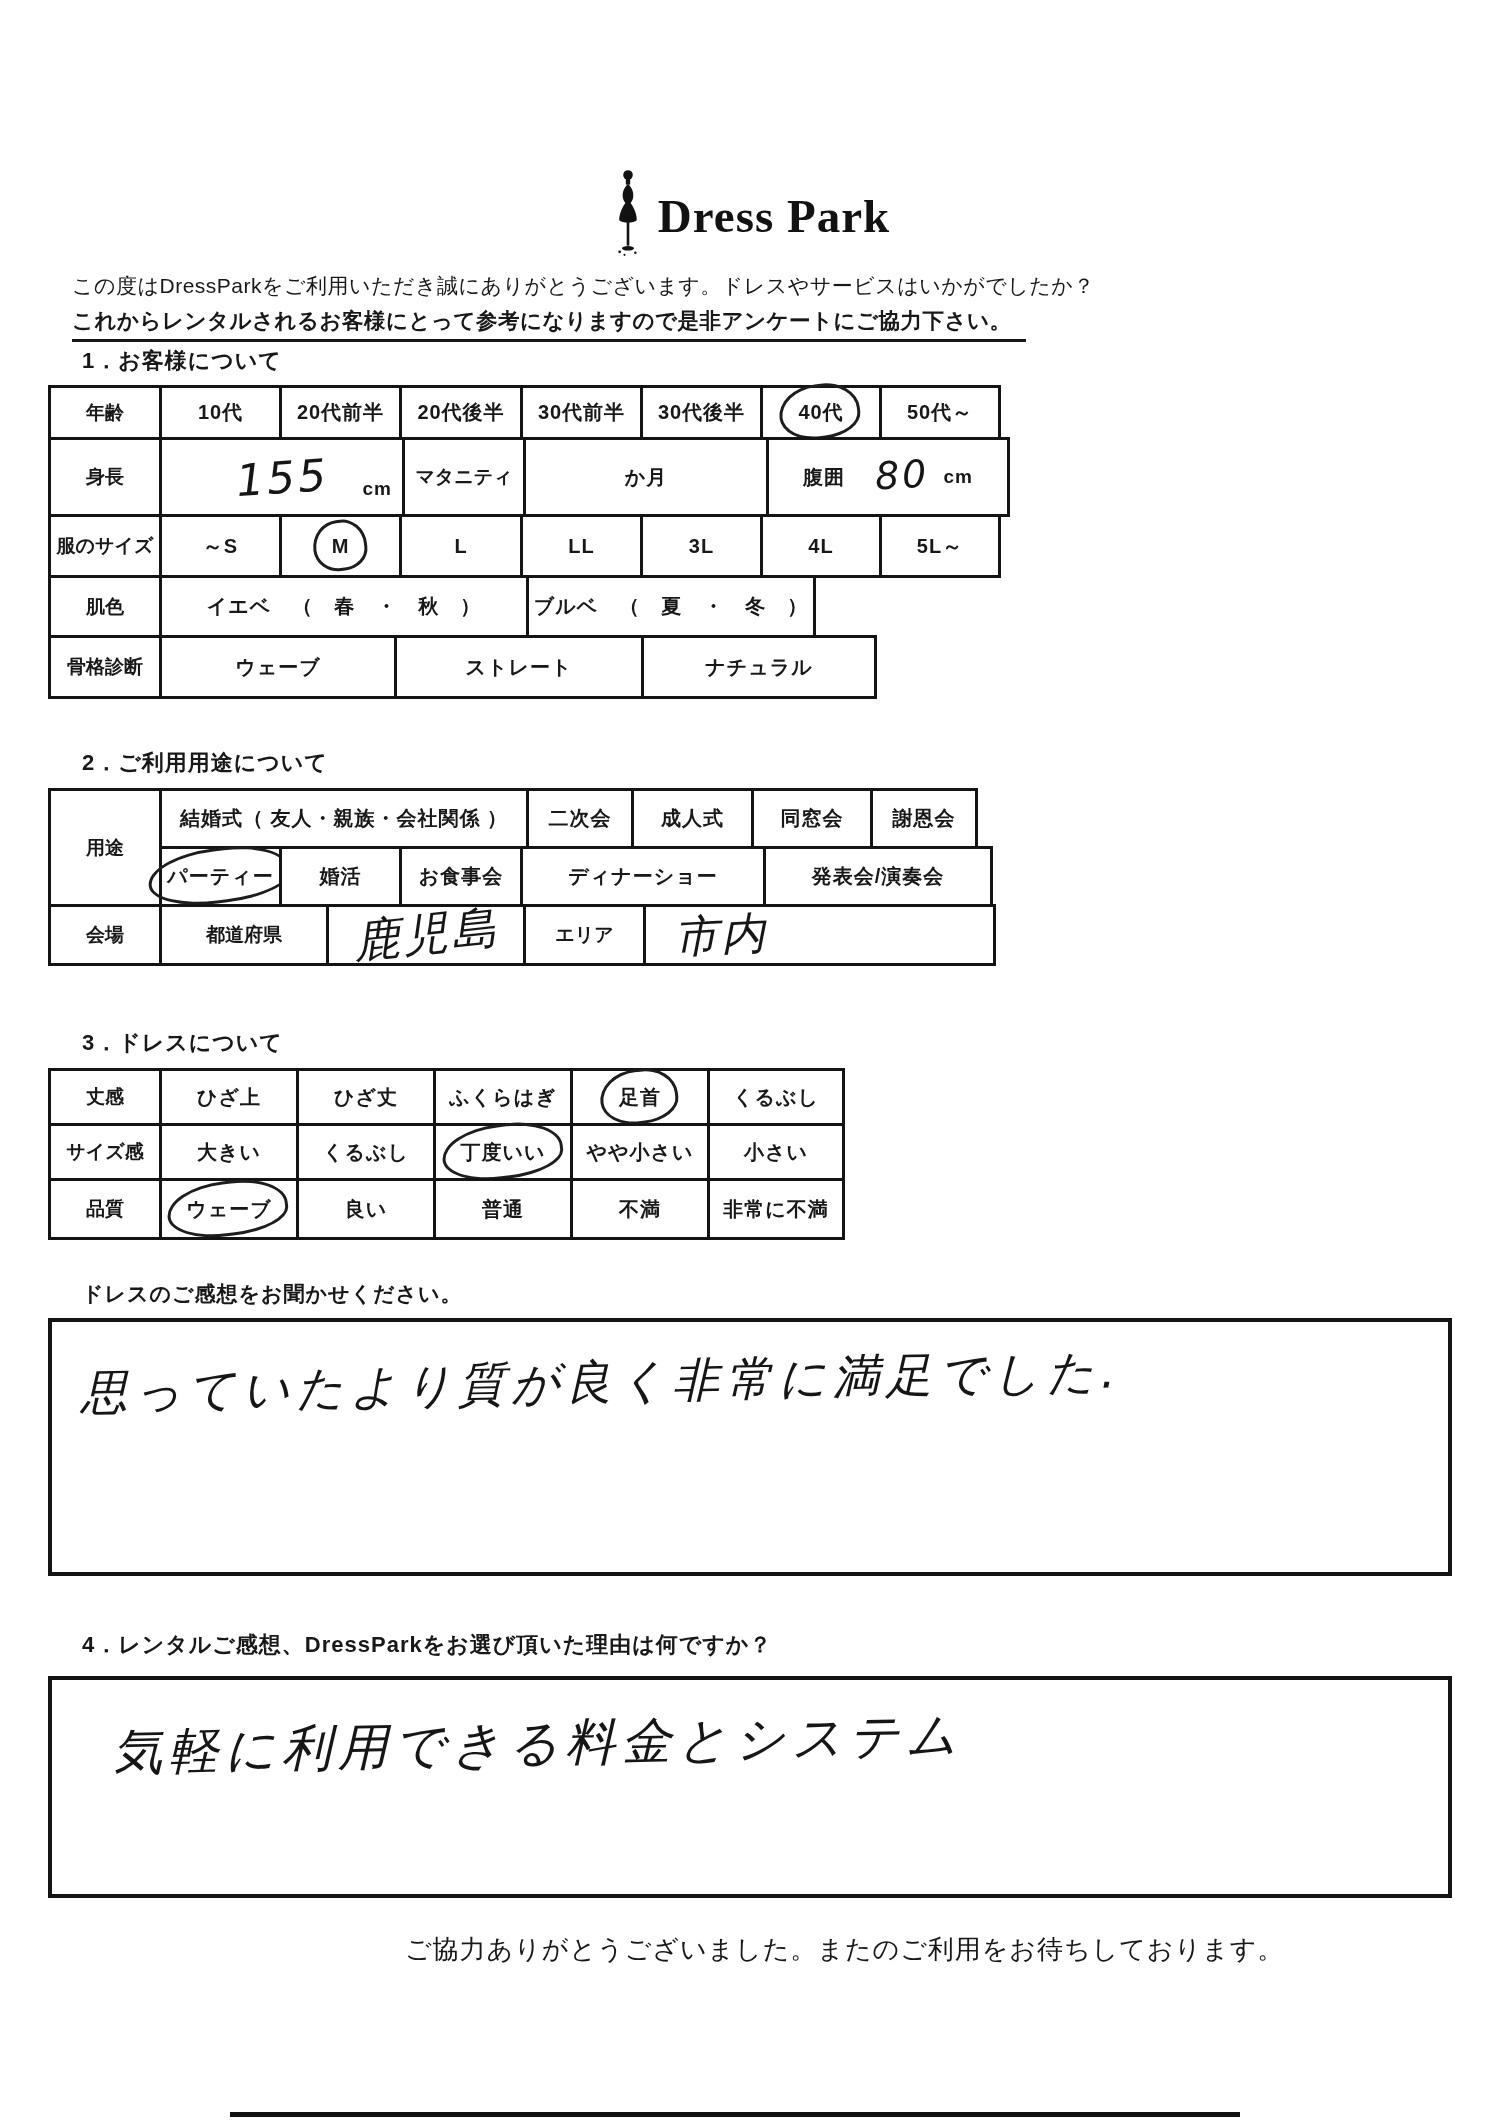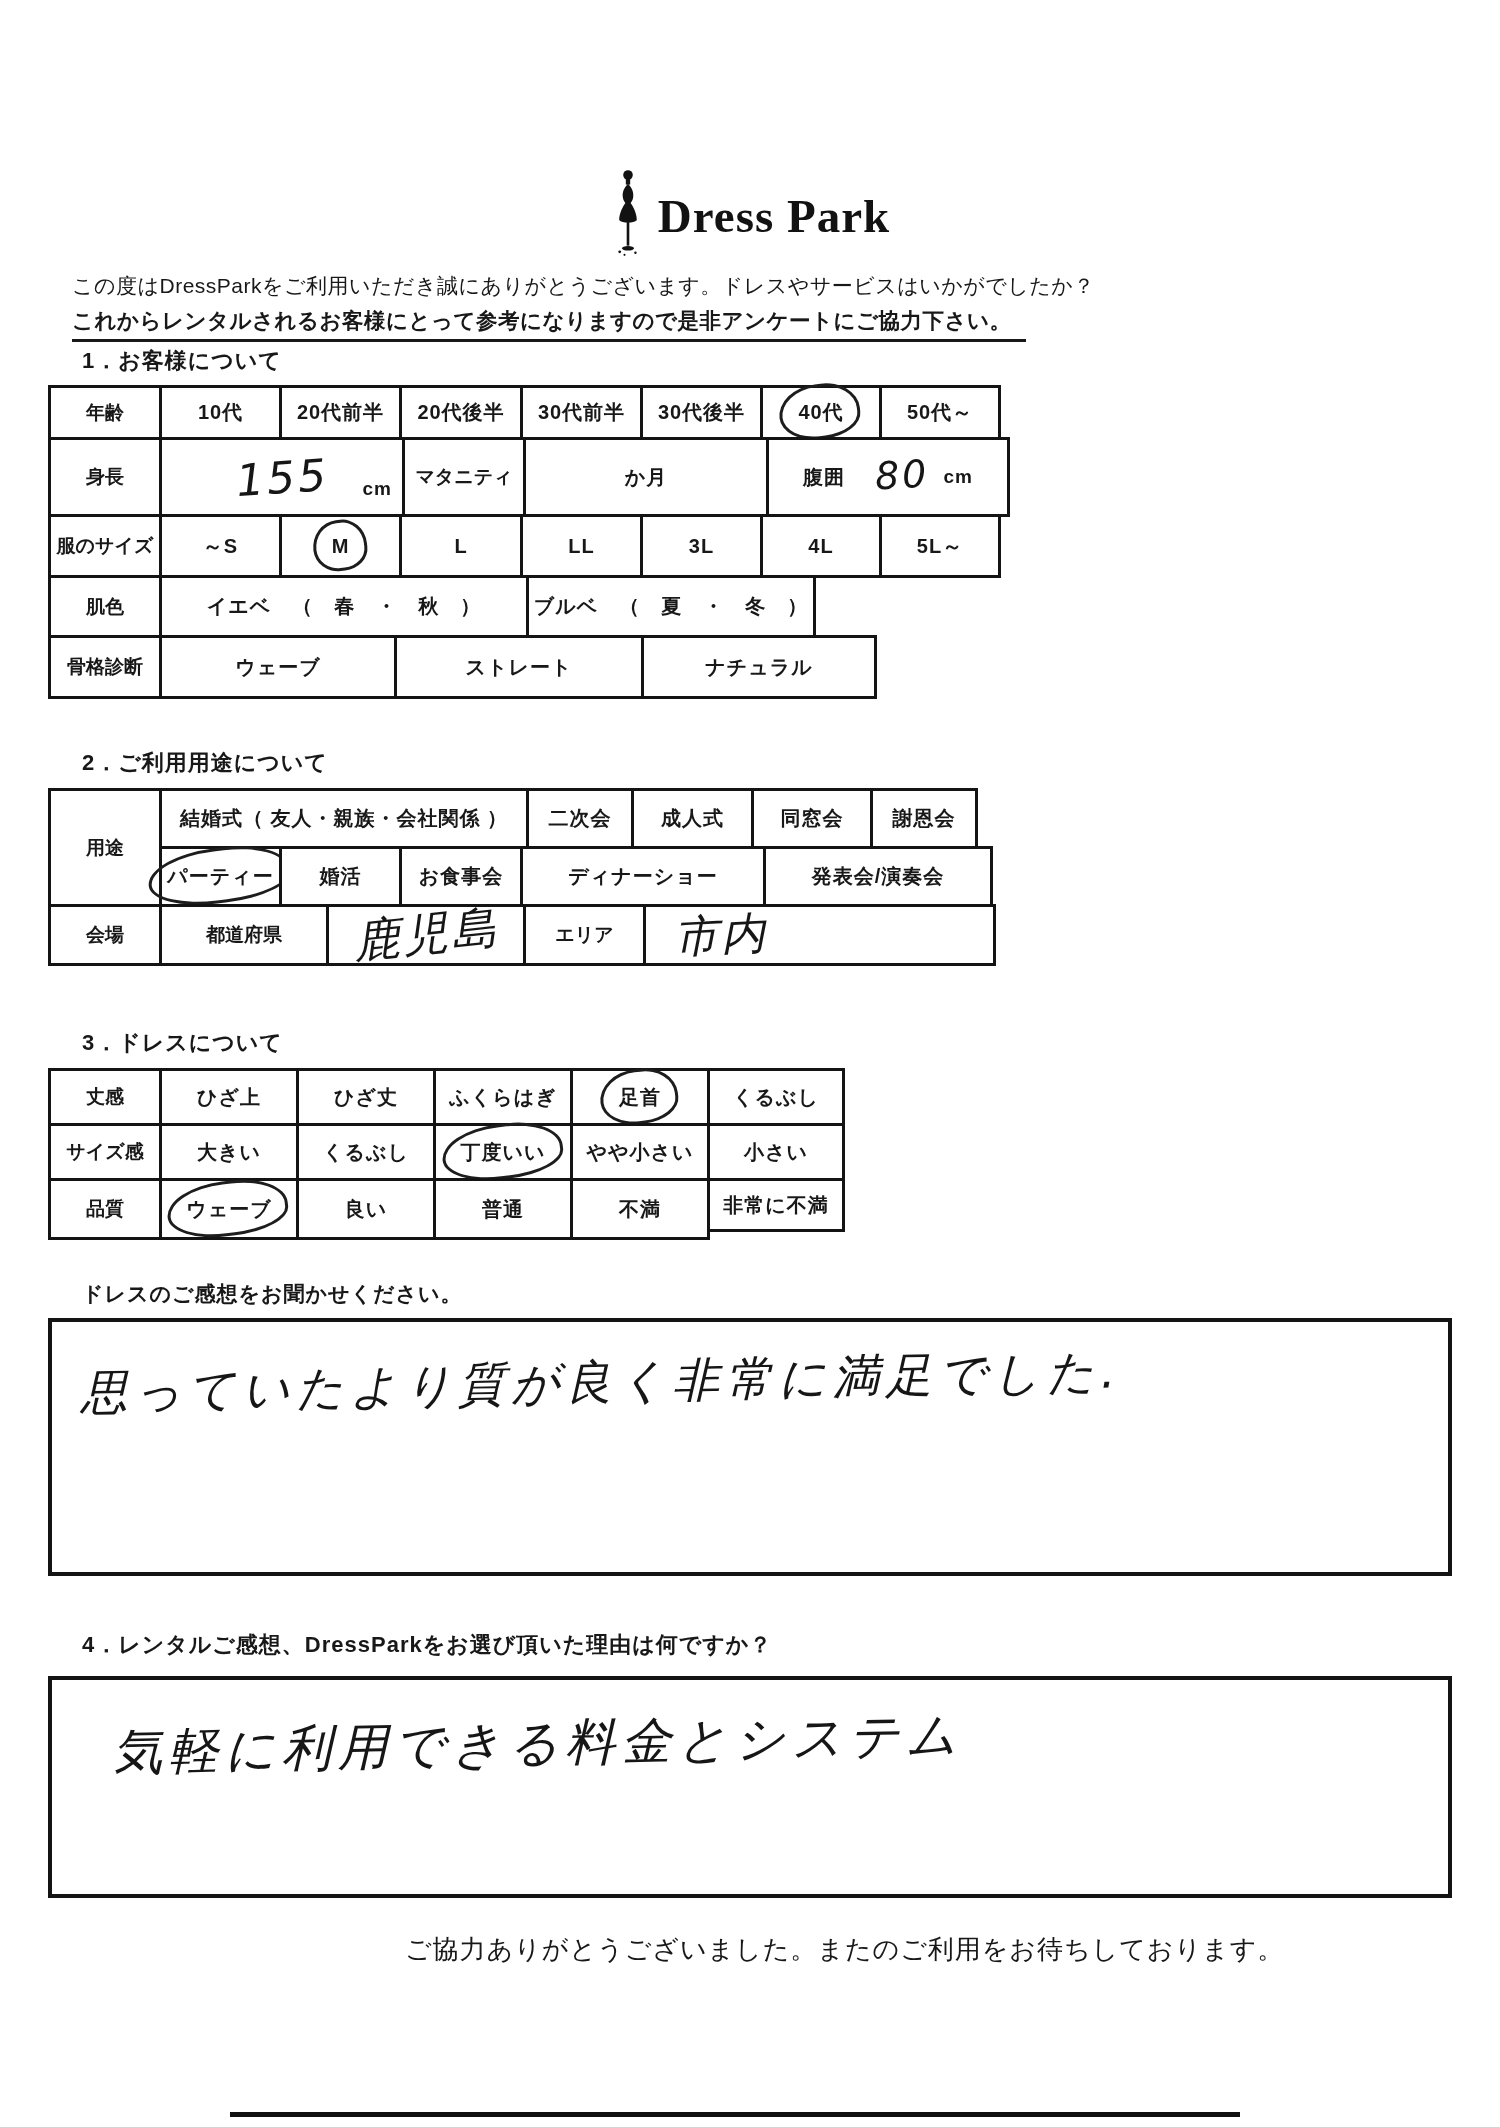--- a/index.html
+++ b/index.html
@@ -257,21 +257,21 @@
         </div>
       <div class="td" style="width:140px;height:62px">
           <span class="opt">良い</span>
         </div>
       <div class="td" style="width:140px;height:62px">
           <span class="opt">普通</span>
         </div>
       <div class="td" style="width:140px;height:62px">
           <span class="opt">不満</span>
         </div>
-      <div class="td" style="width:138px;height:54px">
+      <div class="td" style="width:138px;height:62px">
           <span class="opt">非常に不満</span>
         </div>
     </div>
   </div>
 
   <div class="sec-h" style="top:1280px;font-size:21px">ドレスのご感想をお聞かせください。</div>
   <div class="bigbox" style="top:1318px;height:258px">
     <span class="hw hw-line">思っていたより質が良く非常に満足でした.</span>
   </div>
 

